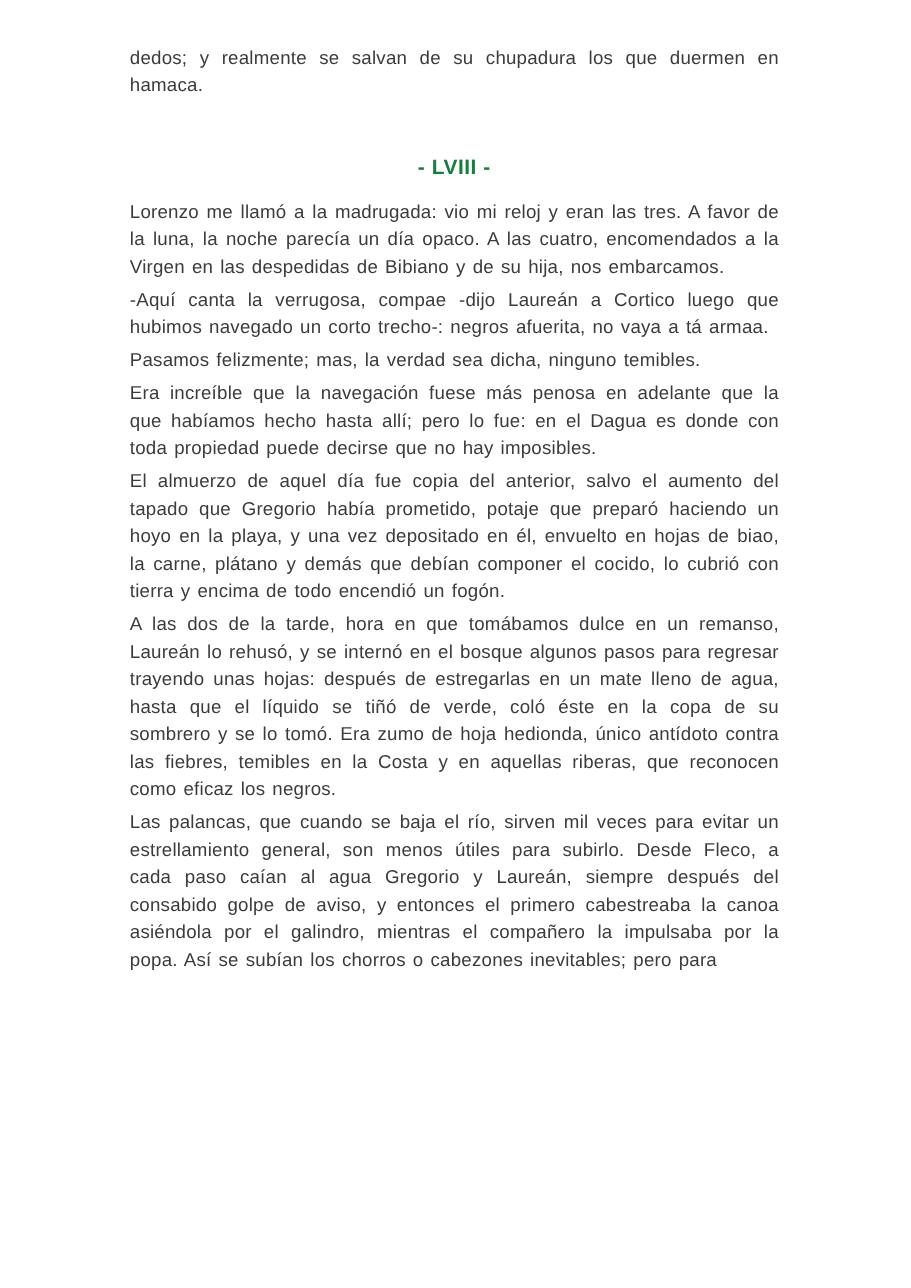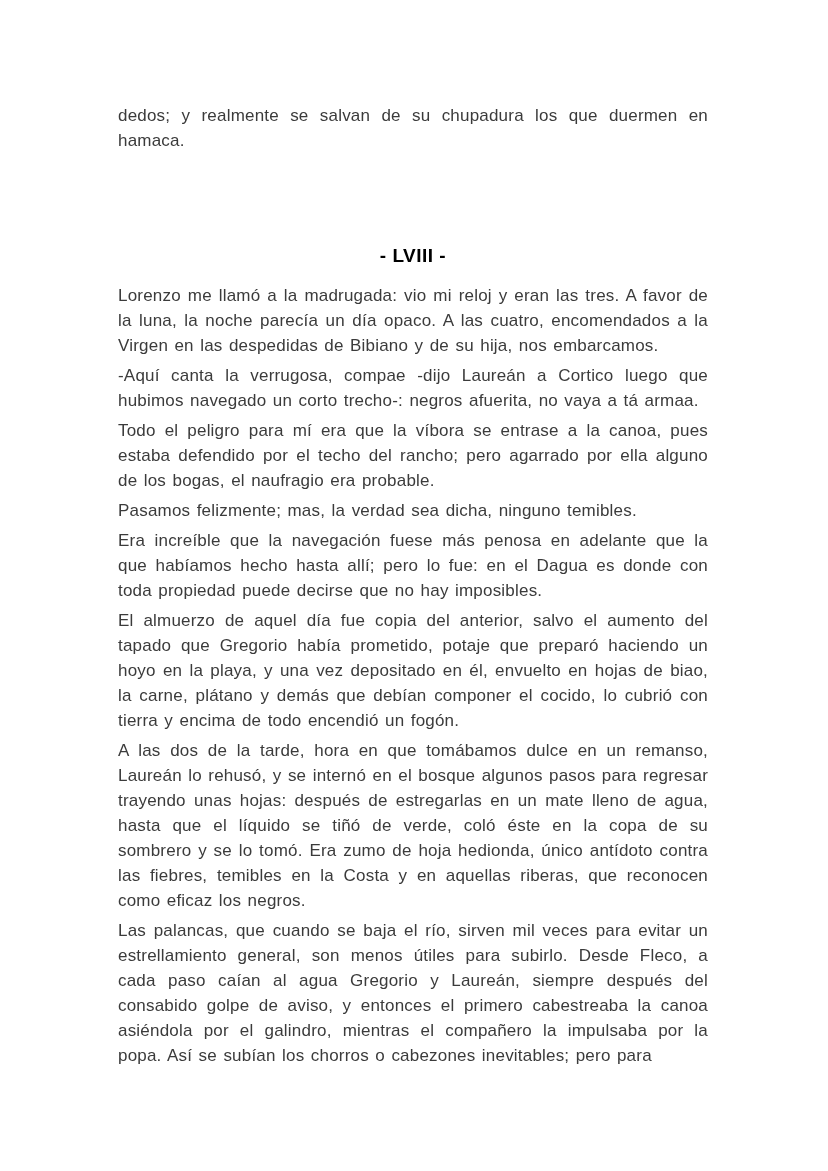--- a/index.html
+++ b/index.html
@@ -6,64 +6,63 @@
     margin: 0;
     padding: 0;
     background: #ffffff;
   }
   .page {
     position: relative;
     width: 828px;
     height: 1171px;
     background: #ffffff;
     box-sizing: border-box;
-    padding: 103px 120px 0 118px;
+    padding: 40px 120px 0 118px;
     font-family: "Liberation Sans", "DejaVu Sans", sans-serif;
     color: #3b3b3b;
     overflow: hidden;
   }
   .body-text {
     width: 590px;
   }
   p.body-paragraph {
     margin: 0 0 5px 0;
     font-size: 17px;
     line-height: 25px;
     text-align: justify;
     letter-spacing: 0.2px;
     word-spacing: 1.5px;
   }
   p.body-paragraph:last-child {
     margin-bottom: 0;
   }
   h2.chapter-heading {
-    margin: 90px 0 15px 0;
+    margin: 50px 0 15px 0;
     font-size: 19px;
     line-height: 25px;
     font-weight: bold;
     text-align: center;
-    color: #000000;
+    color: #15803d;
     letter-spacing: 0.5px;
   }
 </style>
 </head>
 <body>
 
 <div class="page">
   <div class="body-text">
 
     <p class="body-paragraph">dedos; y realmente se salvan de su chupadura los que duermen en hamaca.</p>
 
     <h2 class="chapter-heading">- LVIII -</h2>
 
     <p class="body-paragraph">Lorenzo me llamó a la madrugada: vio mi reloj y eran las tres. A favor de la luna, la noche parecía un día opaco. A las cuatro, encomendados a la Virgen en las despedidas de Bibiano y de su hija, nos embarcamos.</p>
 
     <p class="body-paragraph">-Aquí canta la verrugosa, compae -dijo Laureán a Cortico luego que hubimos navegado un corto trecho-: negros afuerita, no vaya a tá armaa.</p>
 
-    <p class="body-paragraph">Todo el peligro para mí era que la víbora se entrase a la canoa, pues estaba defendido por el techo del rancho; pero agarrado por ella alguno de los bogas, el naufragio era probable.</p>
 
     <p class="body-paragraph">Pasamos felizmente; mas, la verdad sea dicha, ninguno temibles.</p>
 
     <p class="body-paragraph">Era increíble que la navegación fuese más penosa en adelante que la que habíamos hecho hasta allí; pero lo fue: en el Dagua es donde con toda propiedad puede decirse que no hay imposibles.</p>
 
     <p class="body-paragraph">El almuerzo de aquel día fue copia del anterior, salvo el aumento del tapado que Gregorio había prometido, potaje que preparó haciendo un hoyo en la playa, y una vez depositado en él, envuelto en hojas de biao, la carne, plátano y demás que debían componer el cocido, lo cubrió con tierra y encima de todo encendió un fogón.</p>
 
     <p class="body-paragraph">A las dos de la tarde, hora en que tomábamos dulce en un remanso, Laureán lo rehusó, y se internó en el bosque algunos pasos para regresar trayendo unas hojas: después de estregarlas en un mate lleno de agua, hasta que el líquido se tiñó de verde, coló éste en la copa de su sombrero y se lo tomó. Era zumo de hoja hedionda, único antídoto contra las fiebres, temibles en la Costa y en aquellas riberas, que reconocen como eficaz los negros.</p>
 
     <p class="body-paragraph">Las palancas, que cuando se baja el río, sirven mil veces para evitar un estrellamiento general, son menos útiles para subirlo. Desde Fleco, a cada paso caían al agua Gregorio y Laureán, siempre después del consabido golpe de aviso, y entonces el primero cabestreaba la canoa asiéndola por el galindro, mientras el compañero la impulsaba por la popa. Así se subían los chorros o cabezones inevitables; pero para</p>

